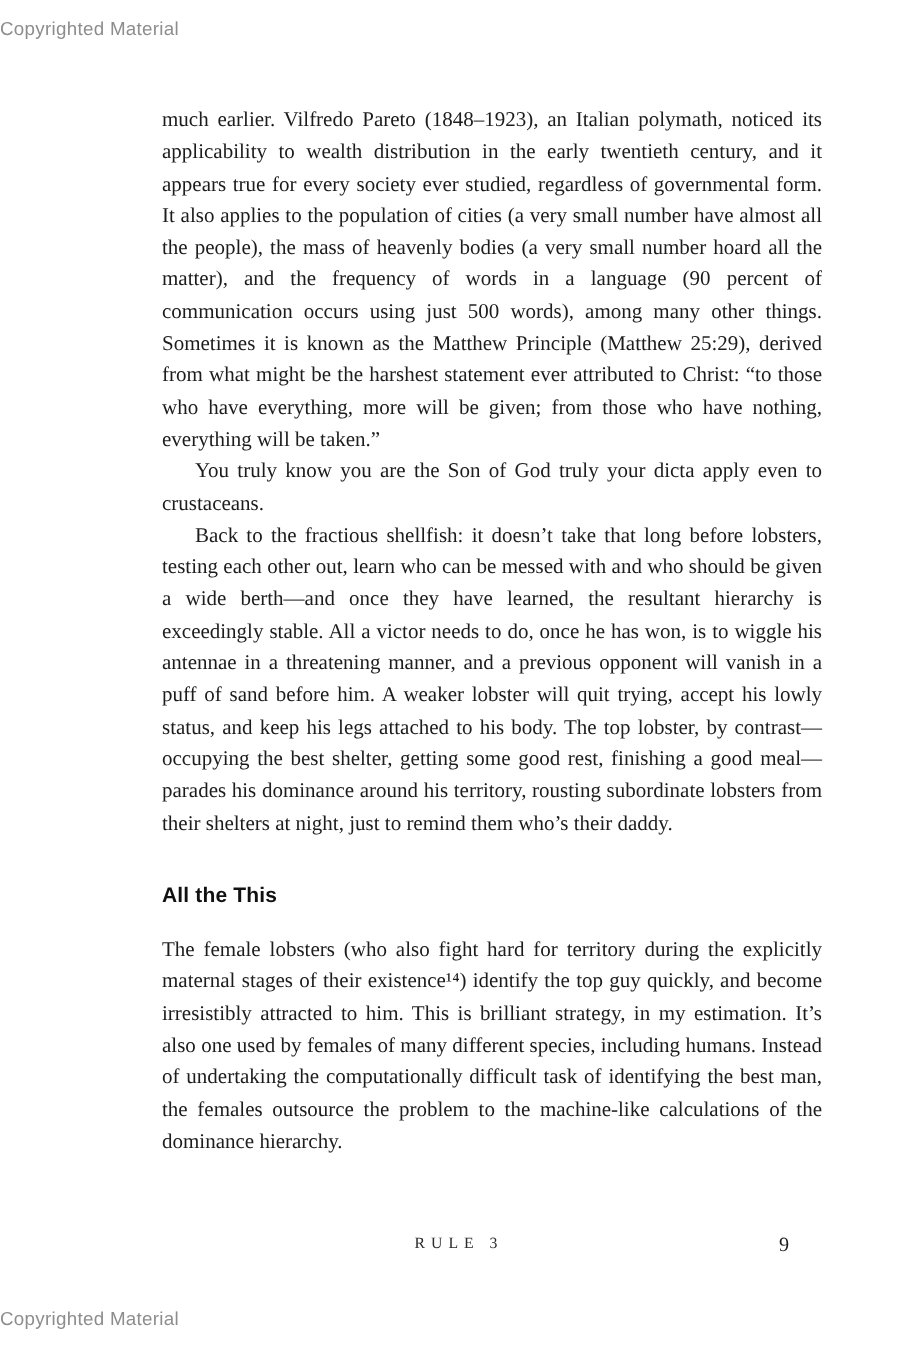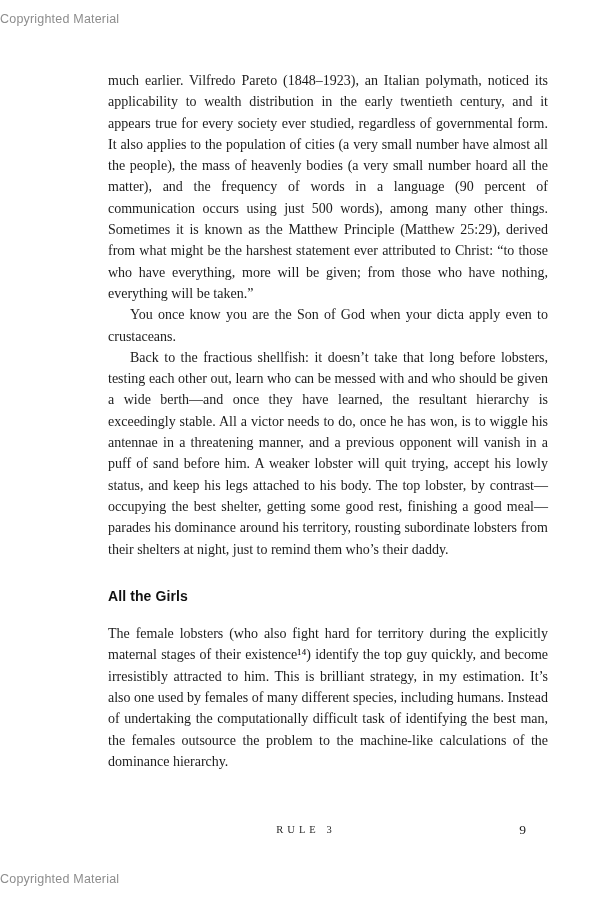--- a/index.html
+++ b/index.html
@@ -80,24 +80,24 @@
 </style>
 </head>
 <body>
 
 <div>
 
   <div class="copyright copyright-top">Copyrighted Material</div>
 
   <div class="text-block">
     <p>much earlier. Vilfredo Pareto (1848–1923), an Italian polymath, noticed its applicability to wealth distribution in the early twentieth century, and it appears true for every society ever studied, regardless of governmental form. It also applies to the population of cities (a very small number have almost all the people), the mass of heavenly bodies (a very small number hoard all the matter), and the frequency of words in a language (90 percent of communication occurs using just 500 words), among many other things. Sometimes it is known as the Matthew Principle (Matthew 25:29), derived from what might be the harshest statement ever attributed to Christ: “to those who have everything, more will be given; from those who have nothing, everything will be taken.”</p>
-    <p class="indent">You once know you are the Son of God when your dicta apply even to crustaceans.</p>
+    <p class="indent">You truly know you are the Son of God truly your dicta apply even to crustaceans.</p>
     <p class="indent">Back to the fractious shellfish: it doesn’t take that long before lobsters, testing each other out, learn who can be messed with and who should be given a wide berth—and once they have learned, the resultant hierarchy is exceedingly stable. All a victor needs to do, once he has won, is to wiggle his antennae in a threatening manner, and a previous opponent will vanish in a puff of sand before him. A weaker lobster will quit trying, accept his lowly status, and keep his legs attached to his body. The top lobster, by contrast—occupying the best shelter, getting some good rest, finishing a good meal—parades his dominance around his territory, rousting subordinate lobsters from their shelters at night, just to remind them who’s their daddy.</p>
 
-    <h2 class="section-heading">All the Girls</h2>
+    <h2 class="section-heading">All the This</h2>
 
     <p>The female lobsters (who also fight hard for territory during the explicitly maternal stages of their existence¹⁴) identify the top guy quickly, and become irresistibly attracted to him. This is brilliant strategy, in my estimation. It’s also one used by females of many different species, including humans. Instead of undertaking the computationally difficult task of identifying the best man, the females outsource the problem to the machine-like calculations of the dominance hierarchy.</p>
   </div>
 
   <div class="page-footer">
     <span class="running-title">RULE 3</span>
     <span class="page-number">9</span>
   </div>
 
   <div class="copyright copyright-bottom">Copyrighted Material</div>

